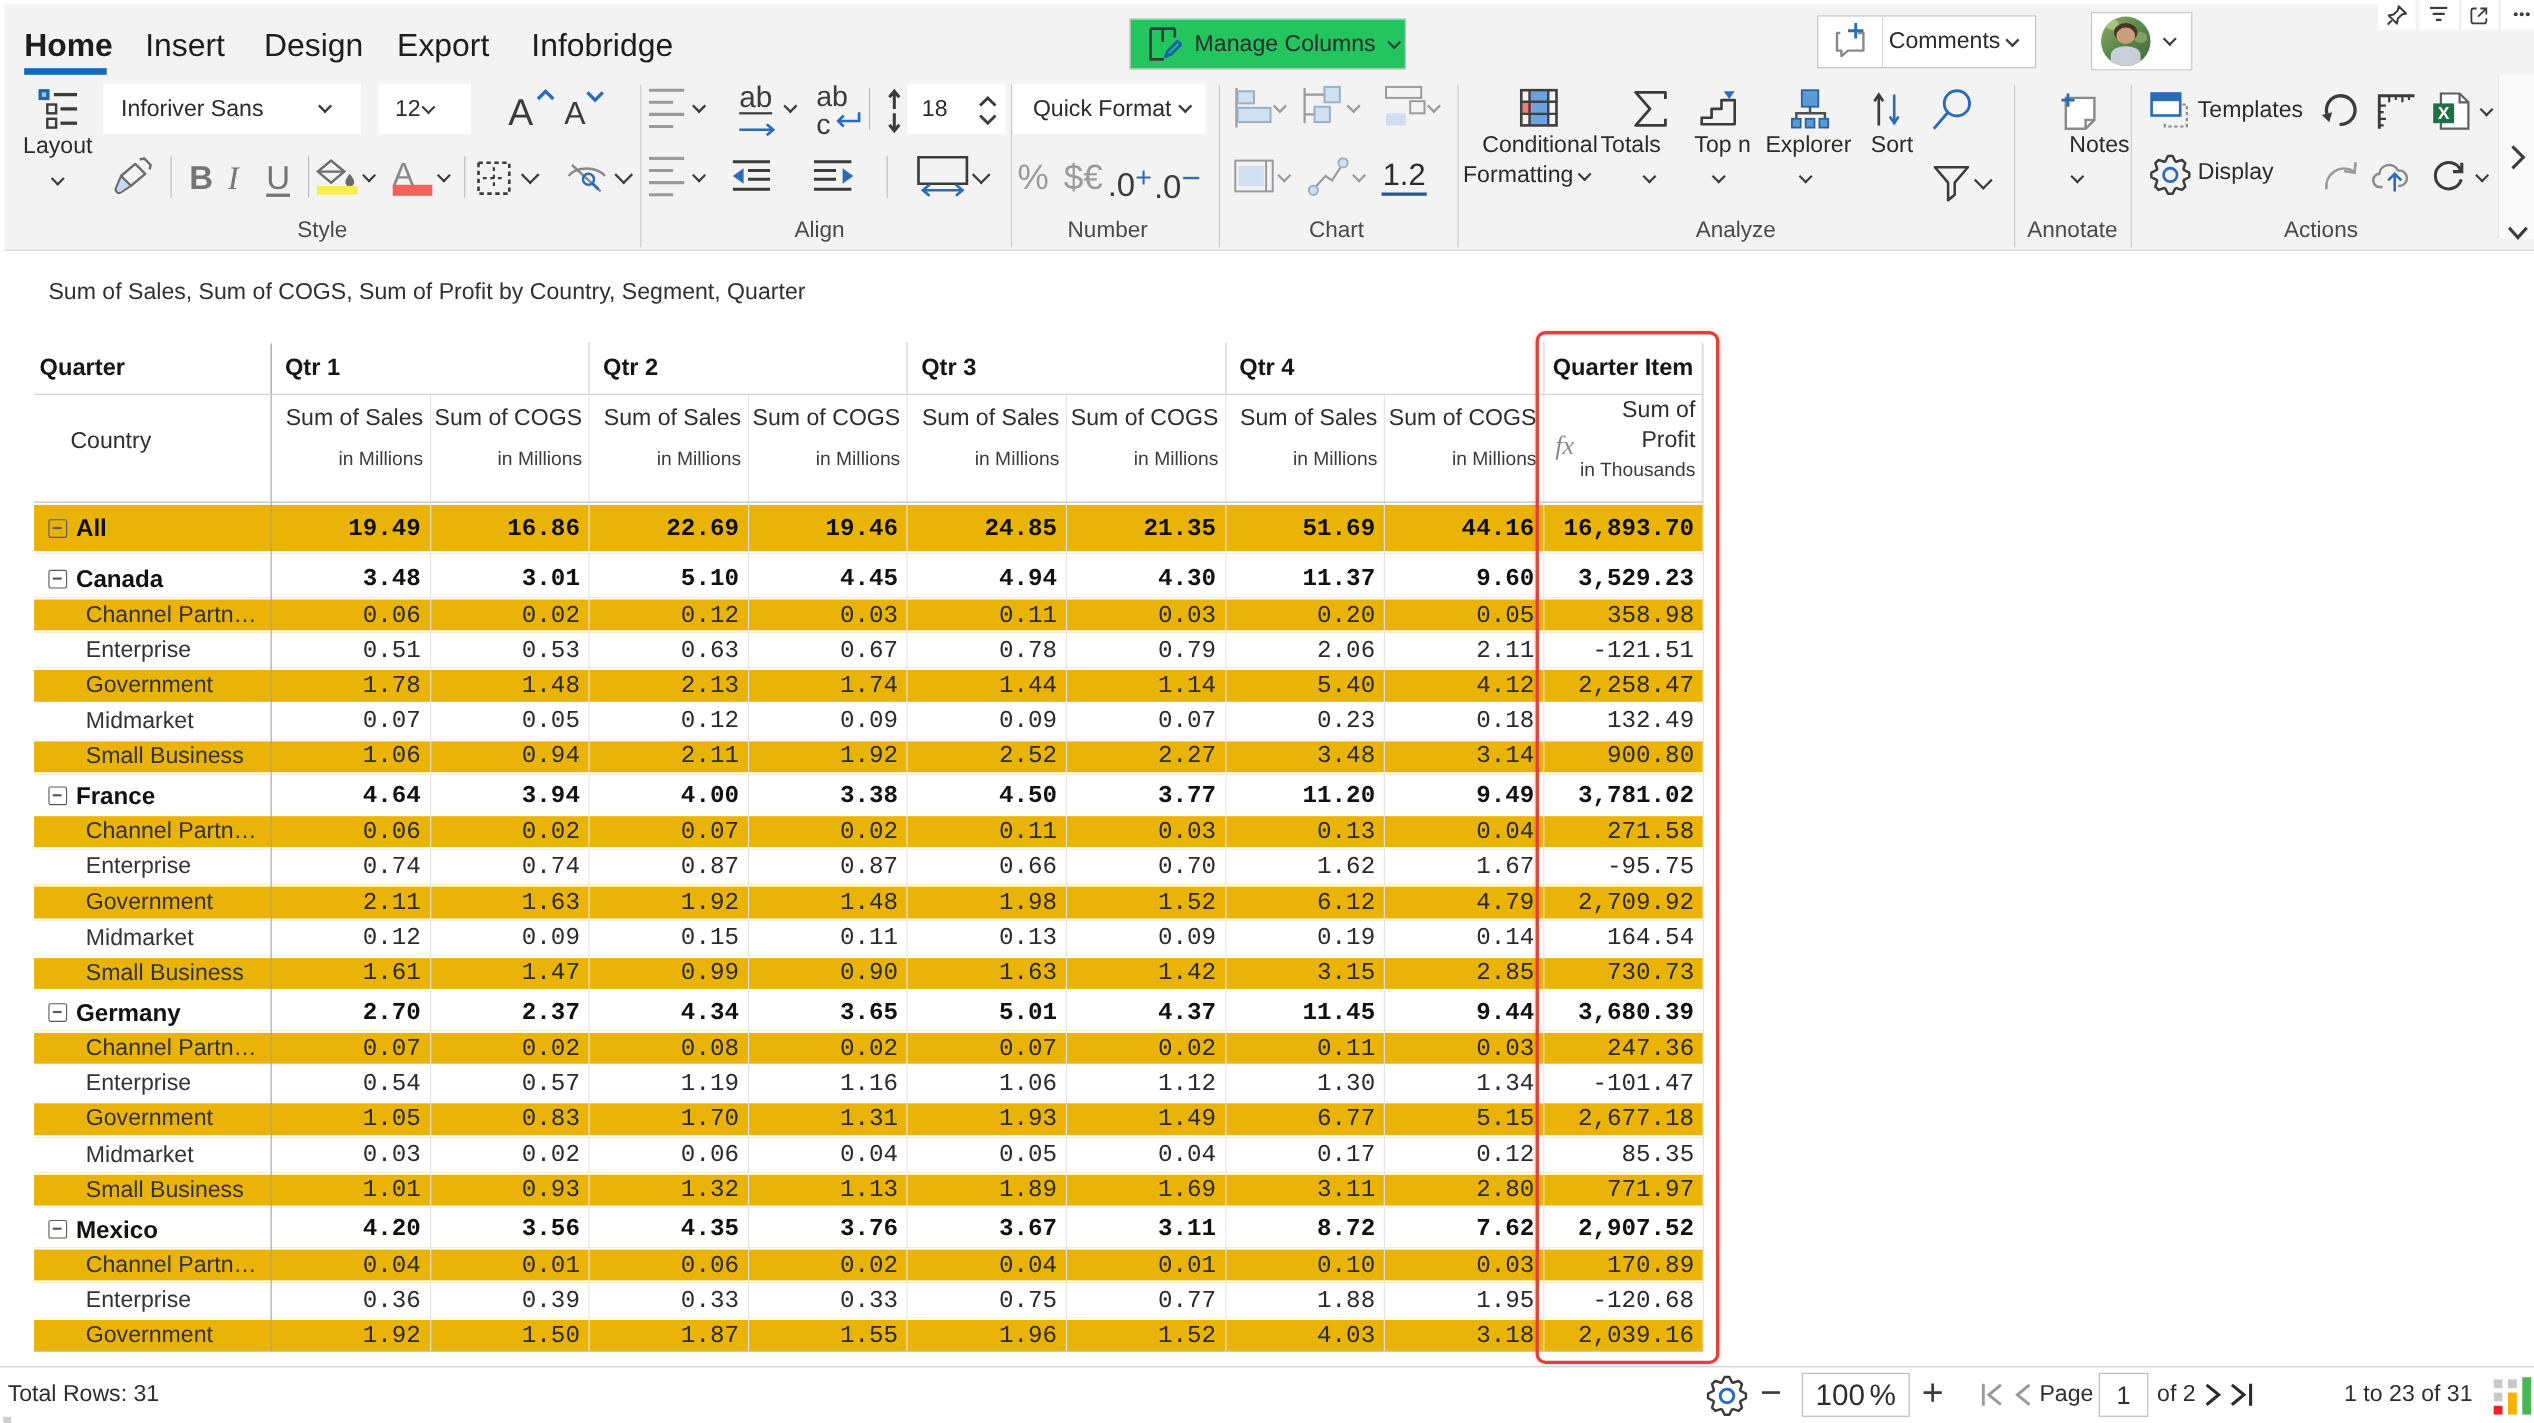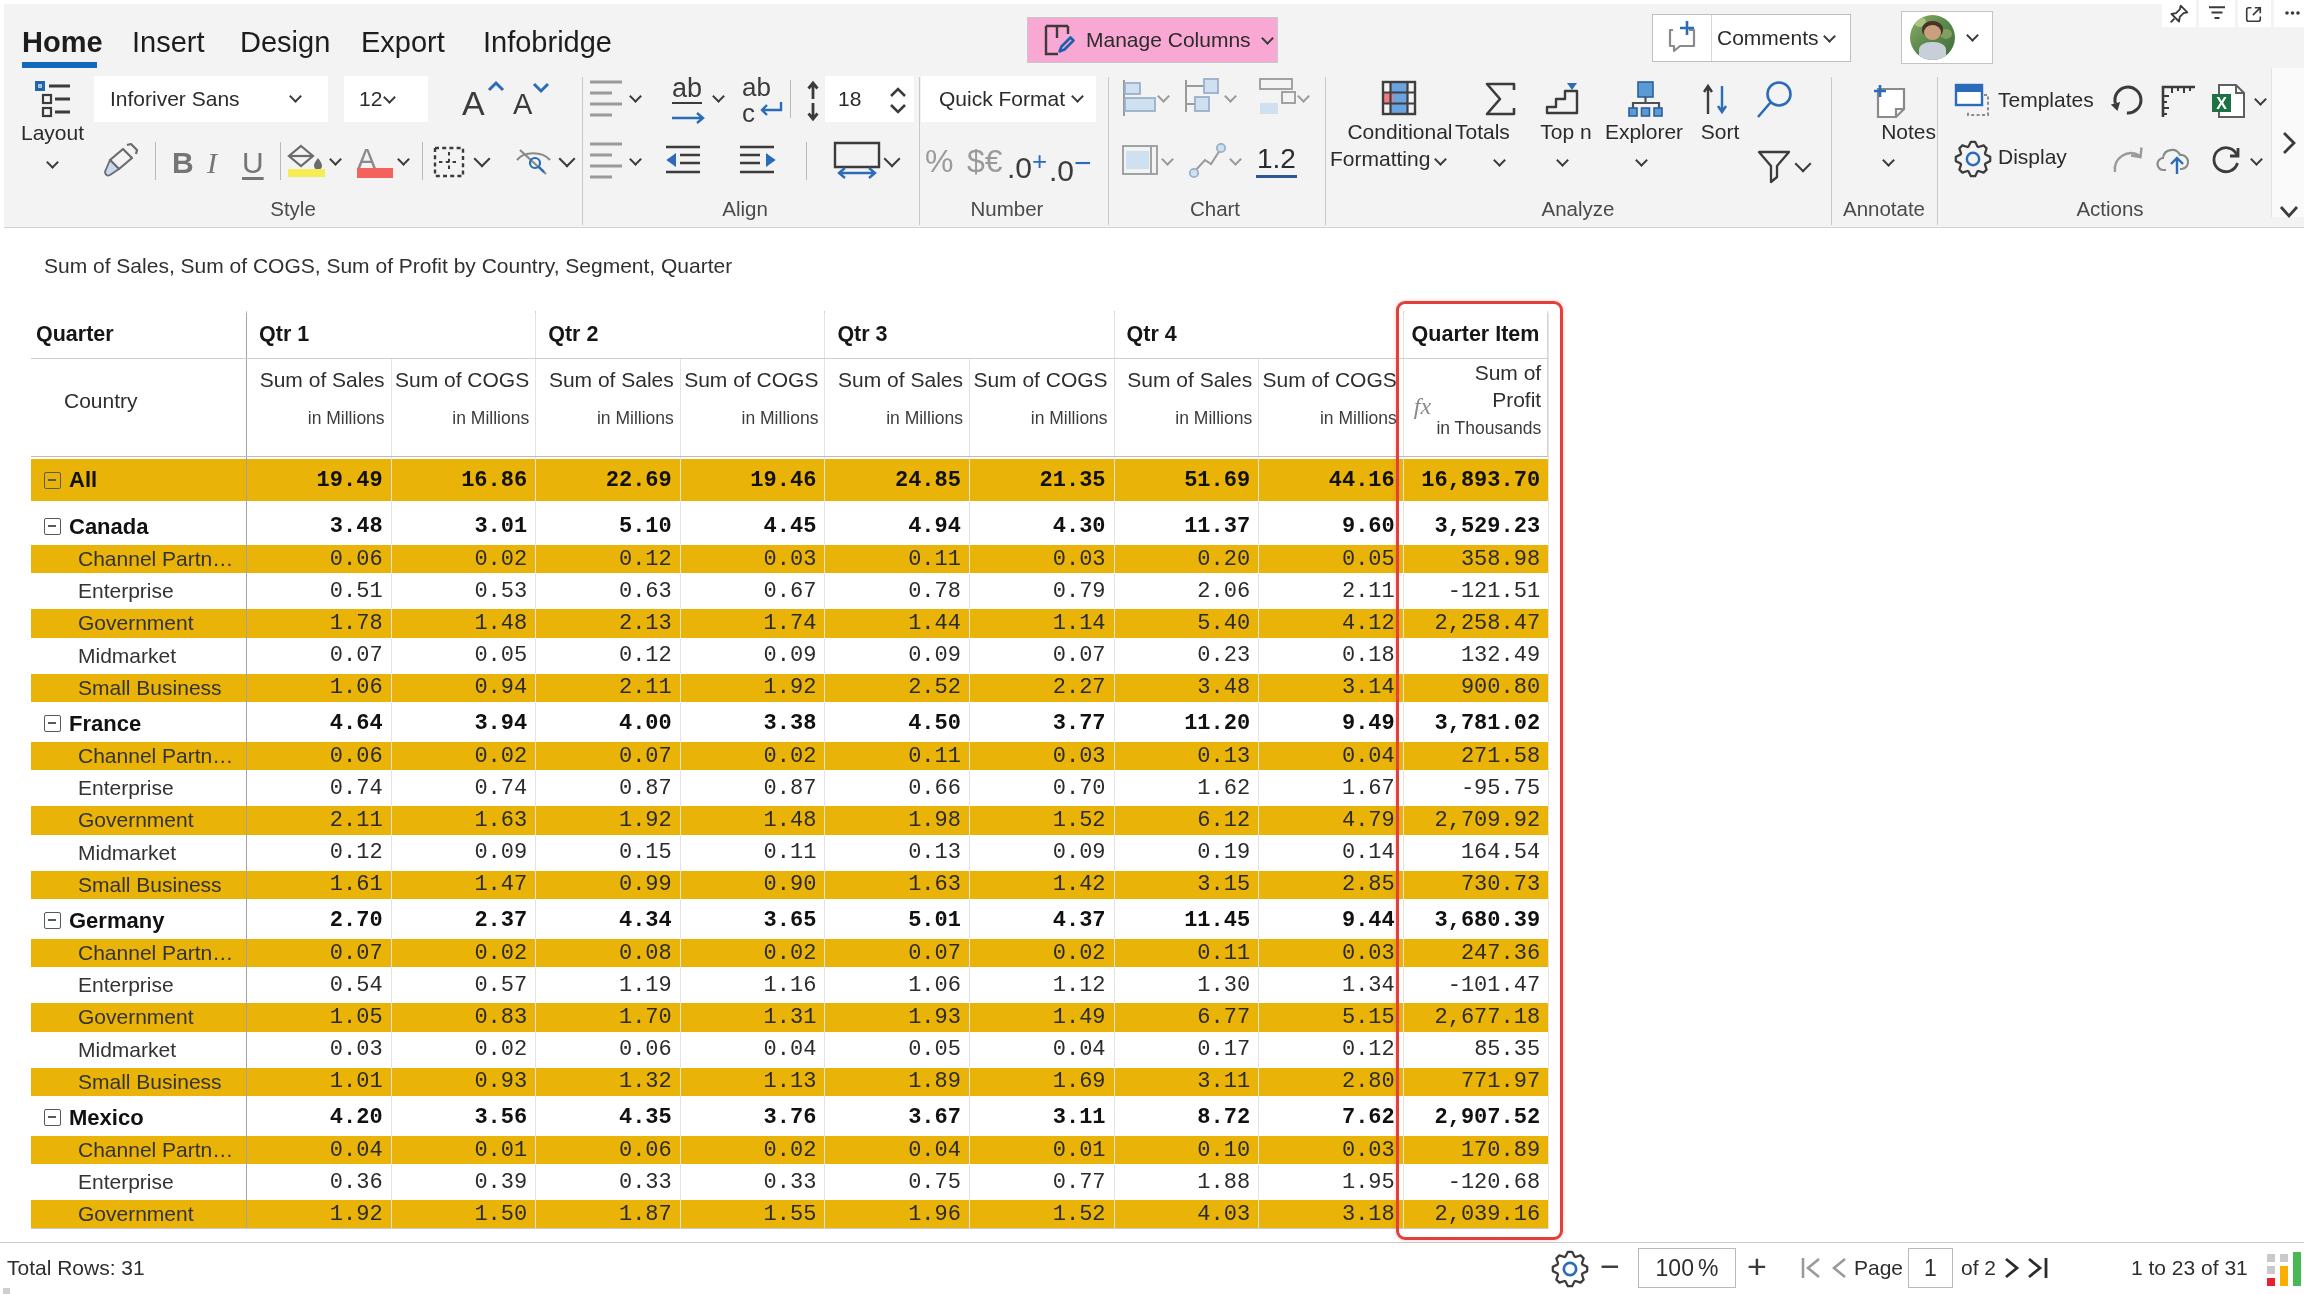--- a/index.html
+++ b/index.html
@@ -57,21 +57,21 @@
 
 <div class="ribbon">
     <div style="position:absolute;left:0;top:0;width:2304px;height:4px;background:#fff"></div>
     <div style="position:absolute;left:0;top:0;width:4px;height:228px;background:#fff"></div>
     <div class="tab sel" style="left:22px">Home</div>
     <div class="tab" style="left:132px">Insert</div>
     <div class="tab" style="left:240px">Design</div>
     <div class="tab" style="left:361px">Export</div>
     <div class="tab" style="left:483px">Infobridge</div>
     <div class="tabline"></div>
-    <div class="wbox" style="left:1027px;top:17px;width:251px;height:46px;background:#f9a8d4;border-color:#c9c9c9">
+    <div class="wbox" style="left:1027px;top:17px;width:251px;height:46px;background:#22c55e;border-color:#c9c9c9">
 <svg style="margin-left:14px" width="34" height="34" viewBox="0 0 34 34" fill="none">
 <path d="M4 3h22M4 3v28h12M4 3v0M26 3v8M15 3v12" stroke="#3b3b3b" stroke-width="2.4"></path>
 <path d="M28.5 14.5l-9 9-2 5 5-2 9-9z" fill="none" stroke="#1b5fae" stroke-width="2.6" stroke-linejoin="round"></path>
 </svg>
 <span class="btxt" style="margin-left:10px">Manage Columns</span>
 <span class="chev sm" style="margin-left:12px;margin-top:-4px"></span>
     </div>
     <div class="wbox" style="left:1652px;top:14px;width:199px;height:48px;background:#fff;border-color:#bfbfbf">
 <svg style="margin-left:12px" width="36" height="36" viewBox="0 0 36 36" fill="none">
 <path d="M8 10h-3v16h4v5l6-5h14v-16h-5" stroke="#8a8a8a" stroke-width="2.2" stroke-linejoin="round" fill="none"></path>
@@ -765,21 +765,21 @@
 </div>
 <div class="title">Sum of Sales, Sum of COGS, Sum of Profit by Country, Segment, Quarter</div>
 <div class="sbar">
     <div class="stext" style="left:7px">Total Rows: 31</div>
     <svg class="icn" style="left:1551px;top:7px" width="38" height="38" viewBox="0 0 34 34" fill="none">
 <path d="M32.4 15.1 L32.4 18.9 L28.1 21.0 L27.7 22.0 L29.2 26.5 L26.5 29.2 L22.0 27.7 L21.0 28.1 L18.9 32.4 L15.1 32.4 L13.0 28.1 L12.0 27.7 L7.5 29.2 L4.8 26.5 L6.3 22.0 L5.9 21.0 L1.6 18.9 L1.6 15.1 L5.9 13.0 L6.3 12.0 L4.8 7.5 L7.5 4.8 L12.0 6.3 L13.0 5.9 L15.1 1.6 L18.9 1.6 L21.0 5.9 L22.0 6.3 L26.5 4.8 L29.2 7.5 L27.7 12.0 L28.1 13.0 Z" stroke="#3b3b3b" stroke-width="2" stroke-linejoin="round"></path>
 <circle cx="17" cy="17" r="5.5" stroke="#2b6cb8" stroke-width="2.4" fill="none"></circle>
 </svg>
     <div class="stext" style="left:1600px;top:4px;font-size:34px;color:#3b3b3b">−</div>
     <div class="wbox" style="left:1638px;top:5px;width:98px;height:40px;border-color:#b9b9b9;position:absolute">
-      <span style="margin:0 auto;font-size:23px;color:#2e2e2e">100<span style="margin-left:4px">%</span></span>
+      <span style="margin:0 auto;font-size:27px;color:#2e2e2e">100<span style="margin-left:4px">%</span></span>
     </div>
     <div class="stext" style="left:1747px;top:4px;font-size:34px;color:#3b3b3b">+</div>
     <svg class="icn" style="left:1799px;top:13px" width="24" height="24" viewBox="0 0 24 24">
       <path d="M4 2v20M20 3L9 12l11 9" stroke="#9a9a9a" stroke-width="2.6" fill="none"></path>
     </svg>
 <svg class="icn" style="left:1830px;top:13px" width="18" height="24" viewBox="0 0 18 24">
       <path d="M15 3L4 12l11 9" stroke="#9a9a9a" stroke-width="2.6" fill="none"></path>
     </svg>
     <div class="stext" style="left:1854px">Page</div>
     <div class="wbox" style="left:1908px;top:5px;width:45px;height:40px;border-color:#b9b9b9;position:absolute">

